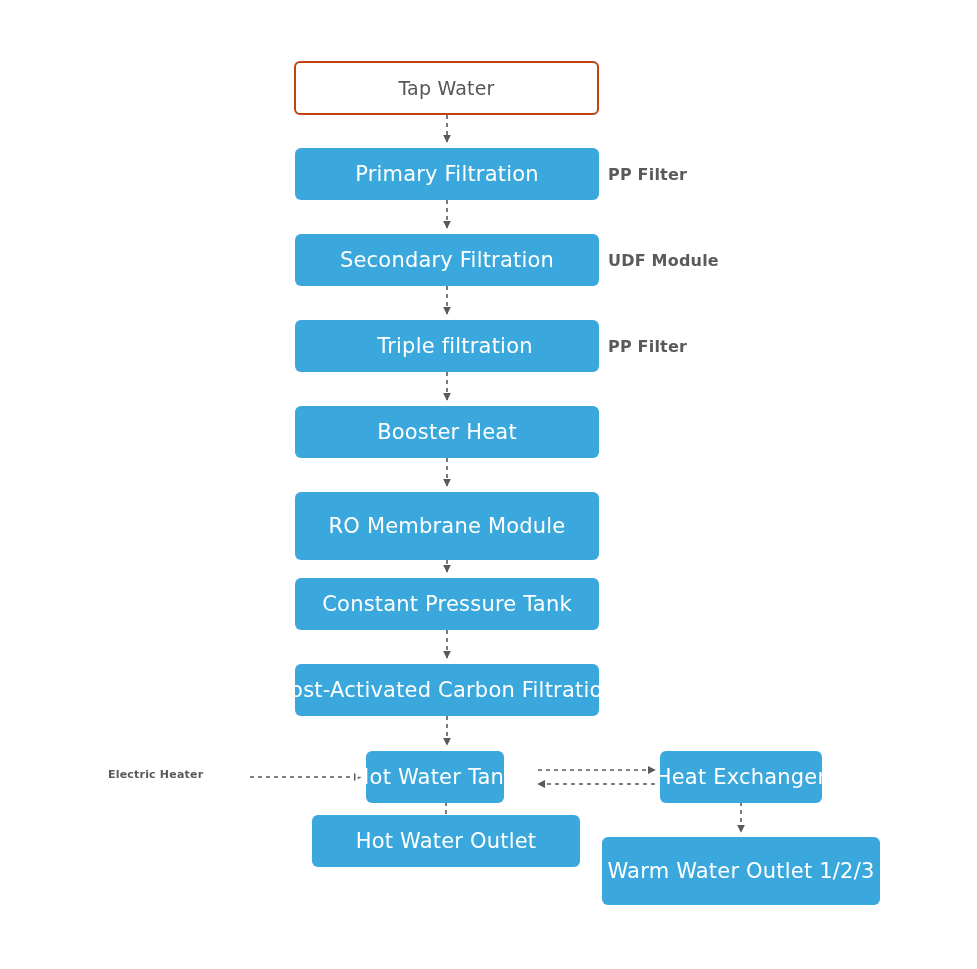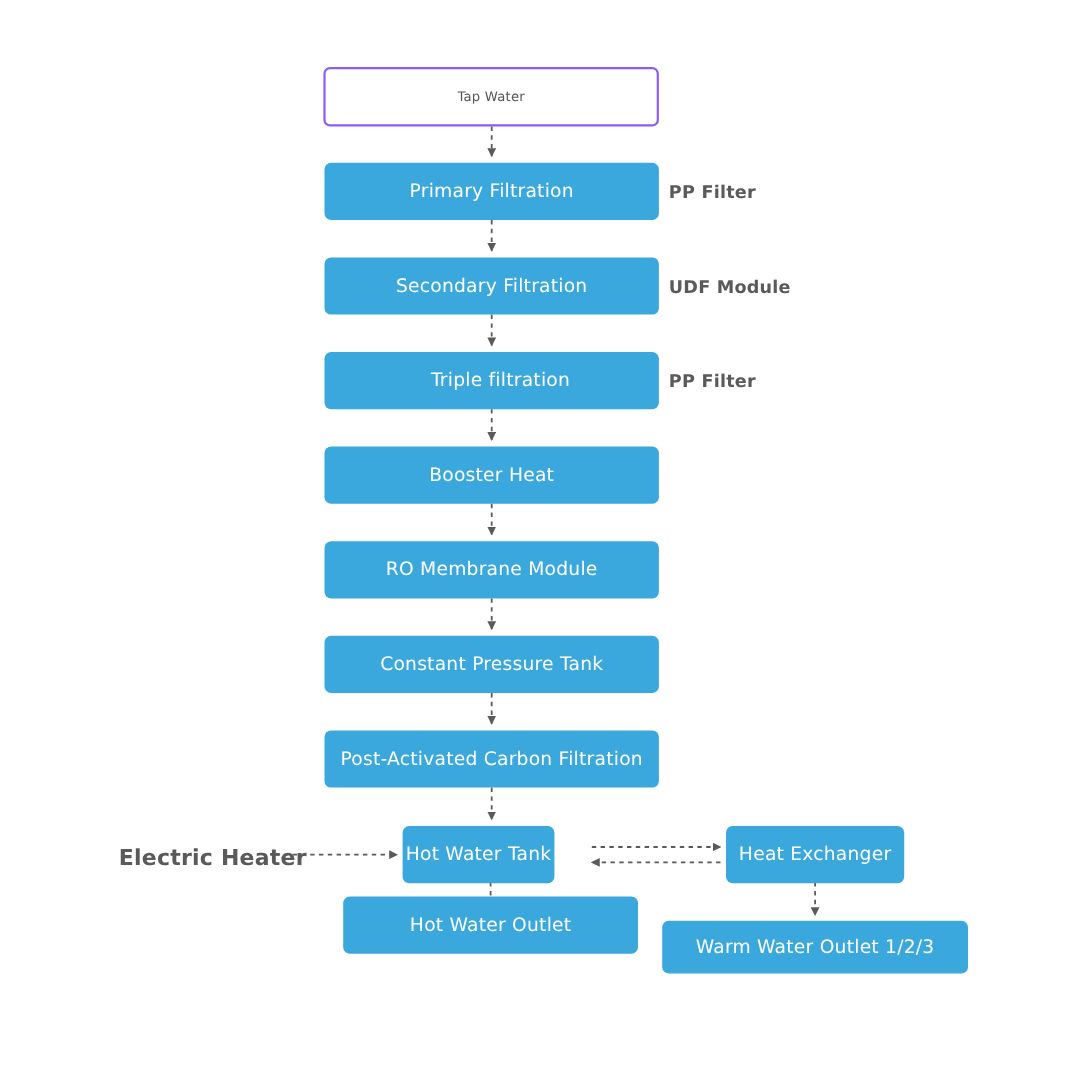--- a/index.html
+++ b/index.html
@@ -32,45 +32,45 @@
     display: flex;
     align-items: center;
     justify-content: center;
     text-align: center;
     border-radius: 6px;
     white-space: nowrap;
   }
   .node.process {
     background: #3BA8DD;
     color: #ffffff;
-    font-size: 17px;
+    font-size: 21px;
     font-weight: 400;
     letter-spacing: 0.2px;
   }
   .node.source {
     background: #ffffff;
     color: #565656;
-    border: 2px solid #8b5cf6;
-    font-size: 12px;
+    border: 2px solid #c2410c;
+    font-size: 19px;
     font-weight: 400;
     letter-spacing: 0.2px;
   }
   .side-label {
     position: absolute;
     color: #5A5A5A;
     font-size: 16px;
     font-weight: 700;
     letter-spacing: 0.2px;
     white-space: nowrap;
     line-height: 1;
   }
   .ext-label {
     position: absolute;
     color: #5A5A5A;
-    font-size: 20px;
+    font-size: 11px;
     font-weight: 700;
     letter-spacing: 0.2px;
     white-space: nowrap;
     line-height: 1;
   }
 </style>
 </head>
 <body>
 
 <div id="canvas">
@@ -115,33 +115,33 @@
   <div class="node source" style="left:294px; top:61px; width:305px; height:54px;">Tap Water</div>
 
   <div class="node process" style="left:295px; top:148px; width:304px; height:52px;">Primary Filtration</div>
 
   <div class="node process" style="left:295px; top:234px; width:304px; height:52px;">Secondary Filtration</div>
 
   <div class="node process" style="left:295px; top:320px; width:304px; height:52px;padding-left:16px;">Triple filtration</div>
 
   <div class="node process" style="left:295px; top:406px; width:304px; height:52px;">Booster Heat</div>
 
-  <div class="node process" style="left:295px; top:492px; width:304px; height:52px;">RO Membrane Module</div>
+  <div class="node process" style="left:295px; top:492px; width:304px; height:68px;">RO Membrane Module</div>
 
   <div class="node process" style="left:295px; top:578px; width:304px; height:52px;">Constant Pressure Tank</div>
 
   <div class="node process" style="left:295px; top:664px; width:304px; height:52px;">Post-Activated Carbon Filtration</div>
 
   <div class="node process" style="left:366px; top:751px; width:138px; height:52px;">Hot Water Tank</div>
 
   <div class="node process" style="left:660px; top:751px; width:162px; height:52px;">Heat Exchanger</div>
 
   <div class="node process" style="left:312px; top:815px; width:268px; height:52px;">Hot Water Outlet</div>
 
-  <div class="node process" style="left:602px; top:837px; width:278px; height:48px;">Warm Water Outlet 1/2/3</div>
+  <div class="node process" style="left:602px; top:837px; width:278px; height:68px;">Warm Water Outlet 1/2/3</div>
 
   <div class="side-label" style="left:608px; top:167px;">PP Filter</div>
 
   <div class="side-label" style="left:608px; top:253px;">UDF Module</div>
 
   <div class="side-label" style="left:608px; top:339px;">PP Filter</div>
 
   <div class="ext-label" style="left:108px; top:769px;">Electric Heater</div>
 
 </div>

